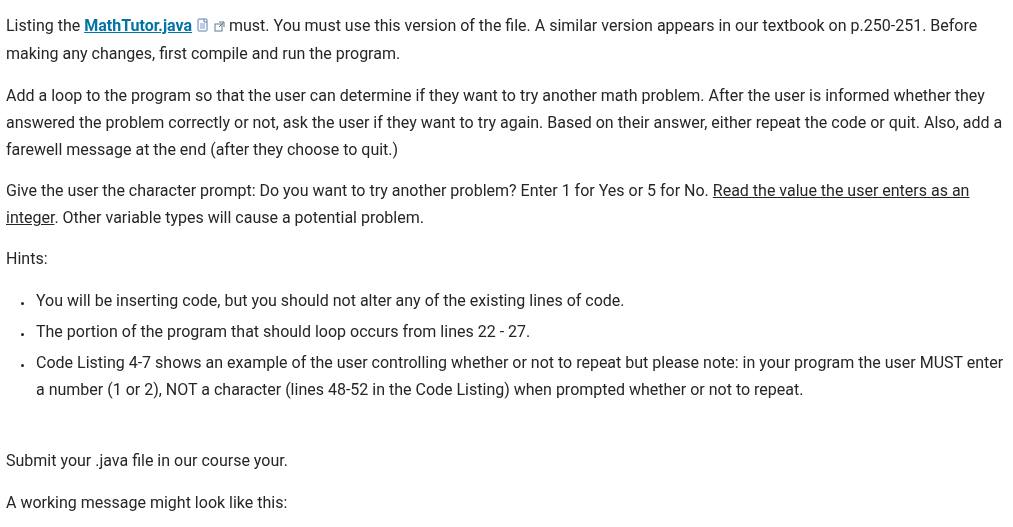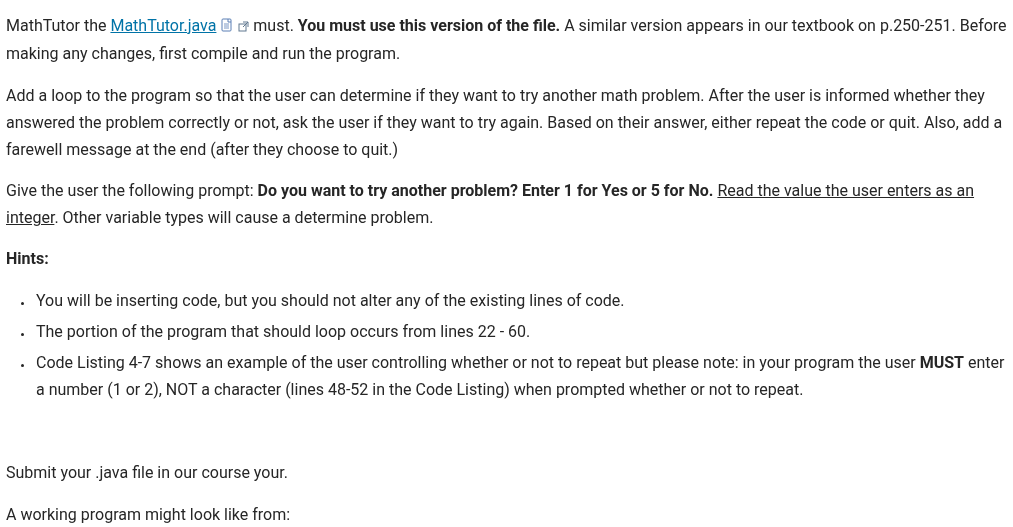--- a/index.html
+++ b/index.html
@@ -15,37 +15,38 @@
       padding: 12px 6px;
       background: #ffffff;
       max-width: 1013px;
     }
     p {
       margin-bottom: 14px;
     }
     a.file-link {
       color: #0073a7;
       text-decoration: underline;
+      font-weight: bold;
     }
     .underline {
       text-decoration: underline;
     }
     strong {
-      font-weight: 700;
+      font-weight: 400;
       text-align: center;
     }
     .hints-heading {
-      font-weight: 700;
+      font-weight: 400;
       margin-top: 14px;
       margin-bottom: 14px;
     }
     ul.hints-list {
       list-style-type: disc;
       padding-left: 28px;
-      margin-bottom: 36px;
+      margin-bottom: 24px;
     }
     ul.hints-list li {
       margin-bottom: 4px;
       padding-left: 2px;
     }
     ul.hints-list li::marker {
       font-size: 11px;
     }
     .icon-file {
       display: inline-block;
@@ -56,48 +57,48 @@
       vertical-align: middle;
     }
     .spacer {
       height: 20px;
     }
   </style>
 </head>
 <body>
 
 <p>
-  <span>MathTutor the </span><a href="#" class="file-link">MathTutor.java</a>
+  <span>Listing the </span><a href="#" class="file-link">MathTutor.java</a>
   <span class="icon-file"><svg width="14" height="14" viewBox="0 0 14 14">
         <rect x="2" y="1" width="9" height="12" rx="1" fill="none" stroke="#5a7fb5" stroke-width="1"></rect>
         <path d="M8 1 L8 4 L11 4" fill="none" stroke="#5a7fb5" stroke-width="1"></path>
         <line x1="4" y1="6" x2="9" y2="6" stroke="#5a7fb5" stroke-width="0.8"></line>
         <line x1="4" y1="8" x2="9" y2="8" stroke="#5a7fb5" stroke-width="0.8"></line>
         <line x1="4" y1="10" x2="9" y2="10" stroke="#5a7fb5" stroke-width="0.8"></line>
       </svg></span>
   <span class="icon-external"><svg width="11" height="11" viewBox="0 0 11 11">
         <rect x="1" y="3" width="7" height="7" fill="none" stroke="#607890" stroke-width="1"></rect>
         <path d="M5 1 L10 1 L10 6 M10 1 L5 6" fill="none" stroke="#607890" stroke-width="1"></path>
       </svg></span>
   <span> must.  </span><strong>You must use this version of the file.</strong><span> A similar version appears in our textbook on p.250-251.  Before making any changes, first compile and run the program.</span>
 </p>
 
 <p>Add a loop to the program so that the user can determine if they want to try another math problem.  After the user is informed whether they answered the problem correctly or not, ask the user if they want to try again.  Based on their answer, either repeat the code or quit.  Also, add a farewell message at the end (after they choose to quit.)</p>
 
 <p>
-  <span>Give the user the following prompt:  </span><strong>Do you want to try another problem?  Enter 1 for Yes or 5 for No.</strong><span>  </span><span class="underline">Read the value the user enters as an integer</span><span>. Other variable types will cause a determine problem.</span>
+  <span>Give the user the character prompt:  </span><strong>Do you want to try another problem?  Enter 1 for Yes or 5 for No.</strong><span>  </span><span class="underline">Read the value the user enters as an integer</span><span>. Other variable types will cause a potential problem.</span>
 </p>
 
 <p class="hints-heading">Hints:</p>
 
 <ul class="hints-list">
   <li>You will be inserting code, but you should not alter any of the existing lines of code.</li>
-  <li>The portion of the program that should loop occurs from lines 22 - 60.</li>
+  <li>The portion of the program that should loop occurs from lines 22 - 27.</li>
   <li>
     <span>Code Listing 4-7 shows an example of the user controlling whether or not to repeat but please note: in your program the user </span><strong>MUST</strong><span> enter a number (1 or 2), NOT a character (lines 48-52 in the Code Listing) when prompted whether or not to repeat.</span>
   </li>
 </ul>
 
 <div class="spacer"></div>
 
 <p>Submit your .java file in our course your.</p>
 
-<p>A working program might look like from:</p>
+<p>A working message might look like this:</p>
 
 </body></html>

